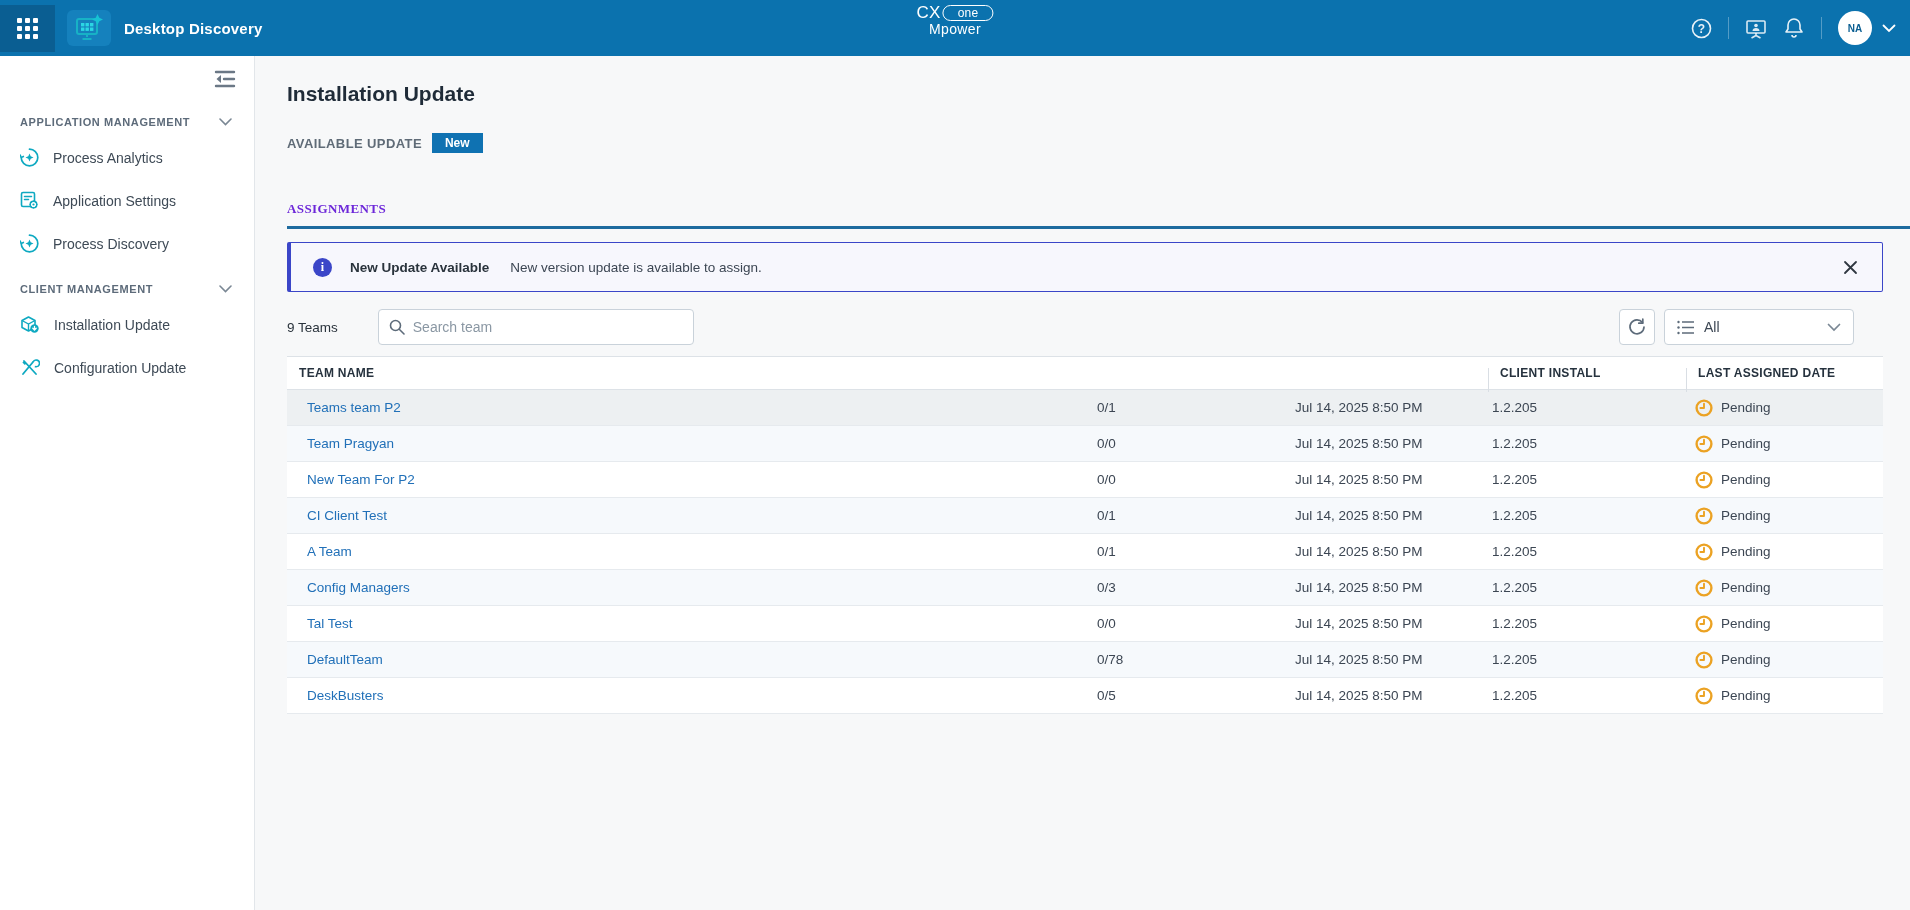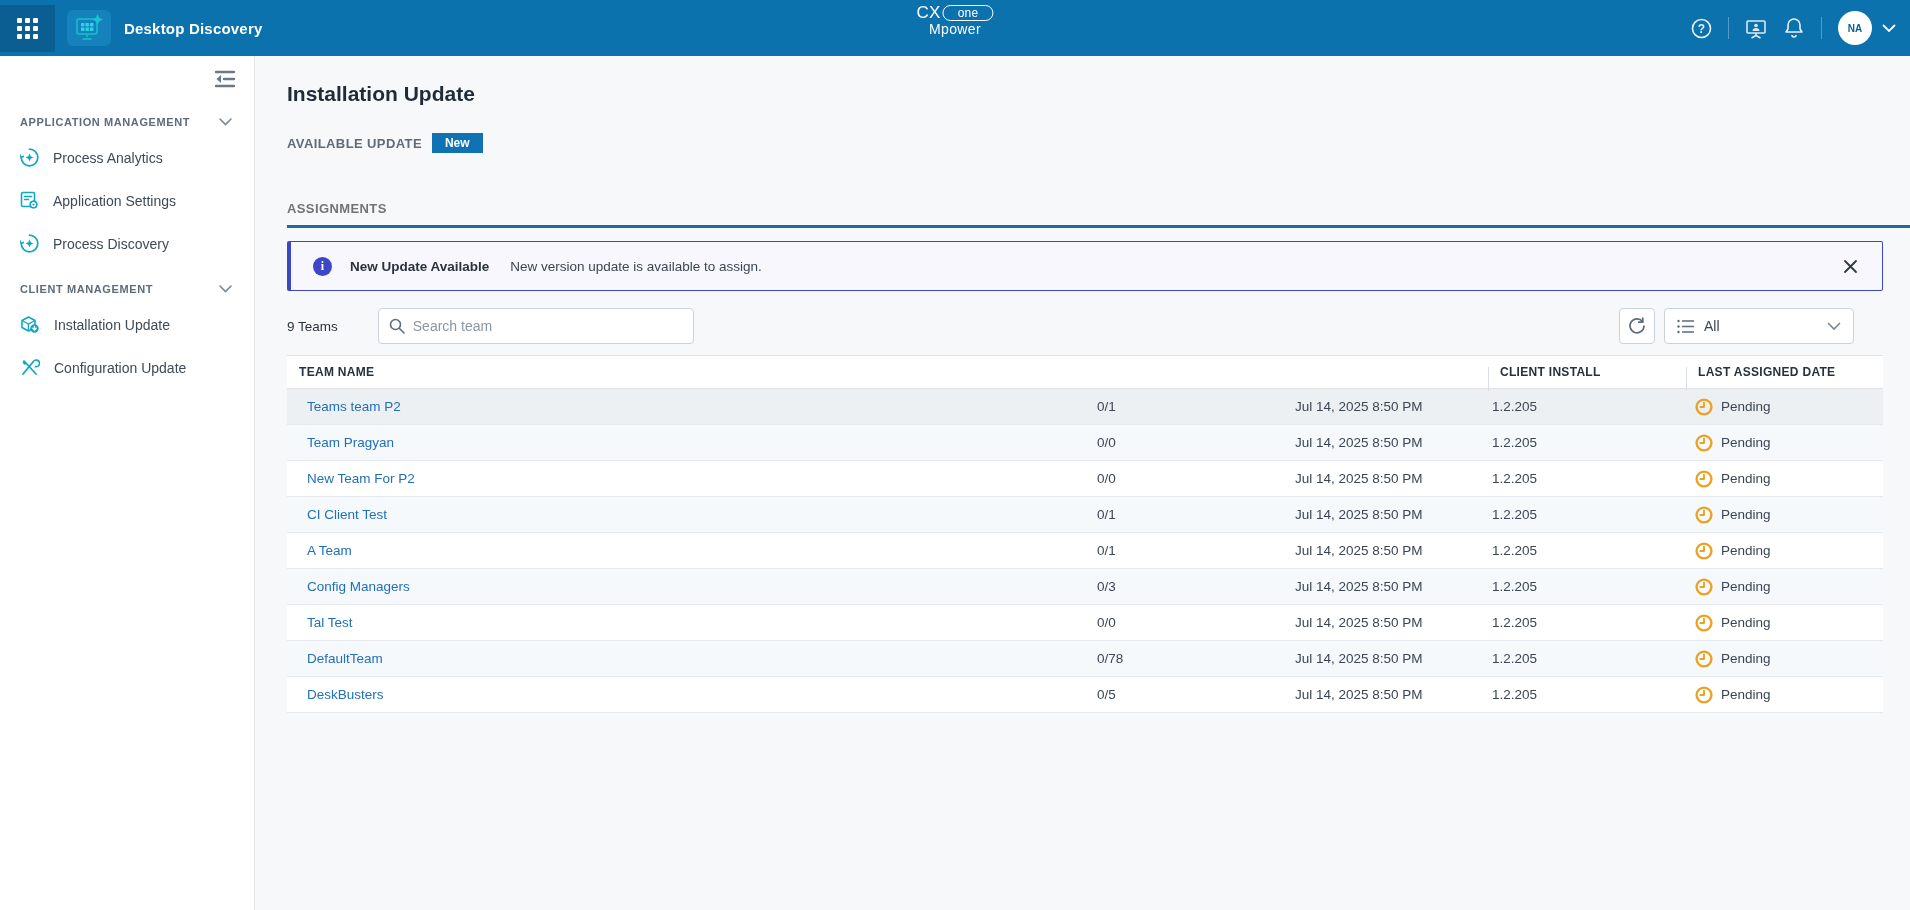--- a/index.html
+++ b/index.html
@@ -35,21 +35,21 @@
   .side-item-label { font-size:14px; color:#3e4a56; }
 
   .main { flex:1; position:relative; }
   .page-title { font-size:21px; font-weight:700; color:#1f2b38; padding:26px 0 0 32px; }
 
   
   .tabs { display:flex; margin:27px 0 0 32px; gap:36px;flex-direction:column; }
   .tab { display:flex; align-items:center; gap:10px; padding-bottom:9px; border-bottom:3px solid transparent; cursor:pointer; }
   .tab-label { font-size:13px; font-weight:700; letter-spacing:.4px; color:#5f6b77; }
   .tab.active { border-bottom-color:#1e6b9f; }
-  .tab.active .tab-label { color:#737373; }
+  .tab.active .tab-label { color:#6d28d9;font-family:Liberation Serif, serif; }
   .new-badge { background:#0f72b2; color:#fff; font-size:12px; font-weight:700; border-radius:0; padding:3px 13px; line-height:14px; }
 
   
   .content { padding:0 27px 0 32px; }
   .banner { margin-top:13px; height:50px; background:#f7f7fd; border:1px solid #3b46c8; border-left-width:4px; border-radius:2px; display:flex; align-items:center; padding:0 20px 0 22px; }
   .info-icon { width:19px; height:19px; border-radius:50%; background:#3b46c8; color:#fff; font-size:12px; font-weight:700; display:flex; align-items:center; justify-content:center; flex:0 0 auto; font-family:"Liberation Serif", serif; }
   .banner-title { font-size:13.5px; font-weight:700; color:#2a333c; margin-left:18px; }
   .banner-msg { font-size:13.5px; color:#3c4653; margin-left:21px; }
   .banner-close { margin-left:auto; cursor:pointer; display:flex; padding:4px; }
 

